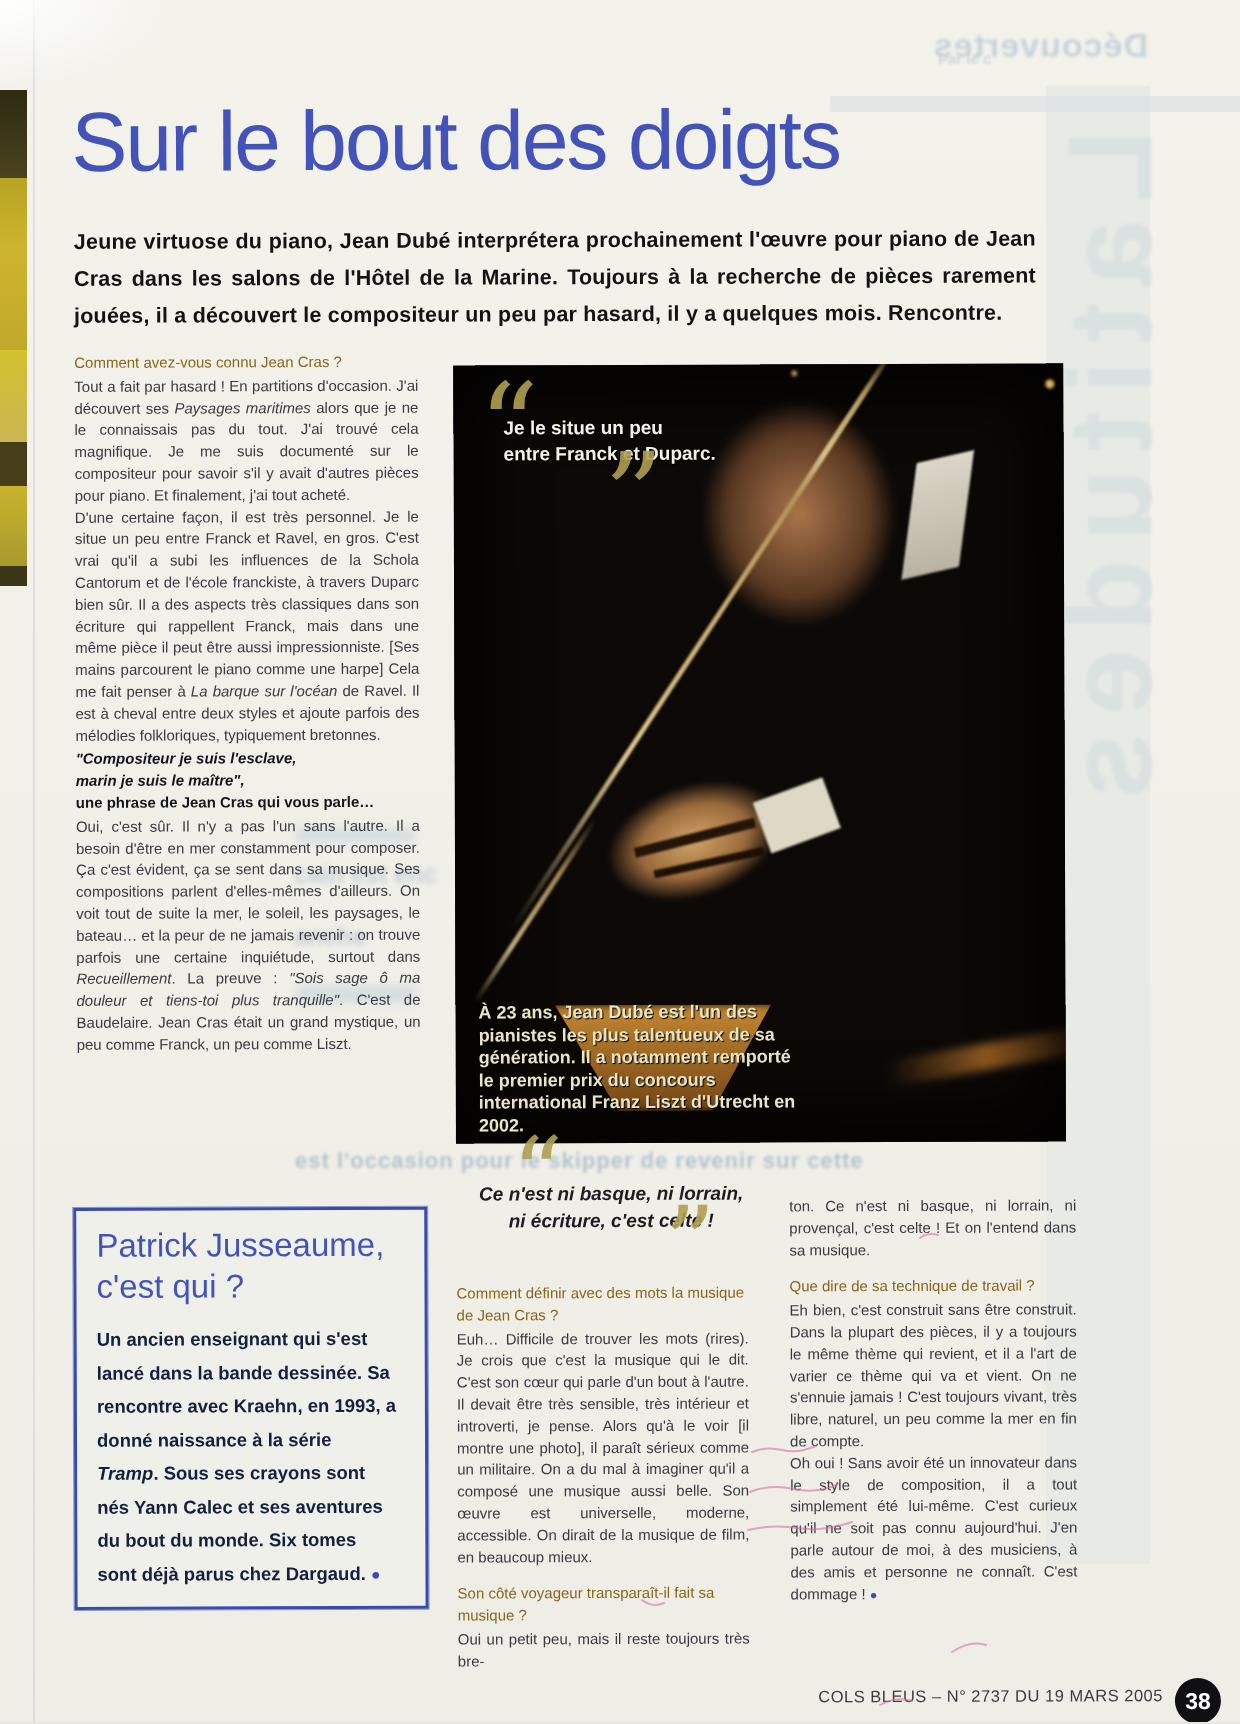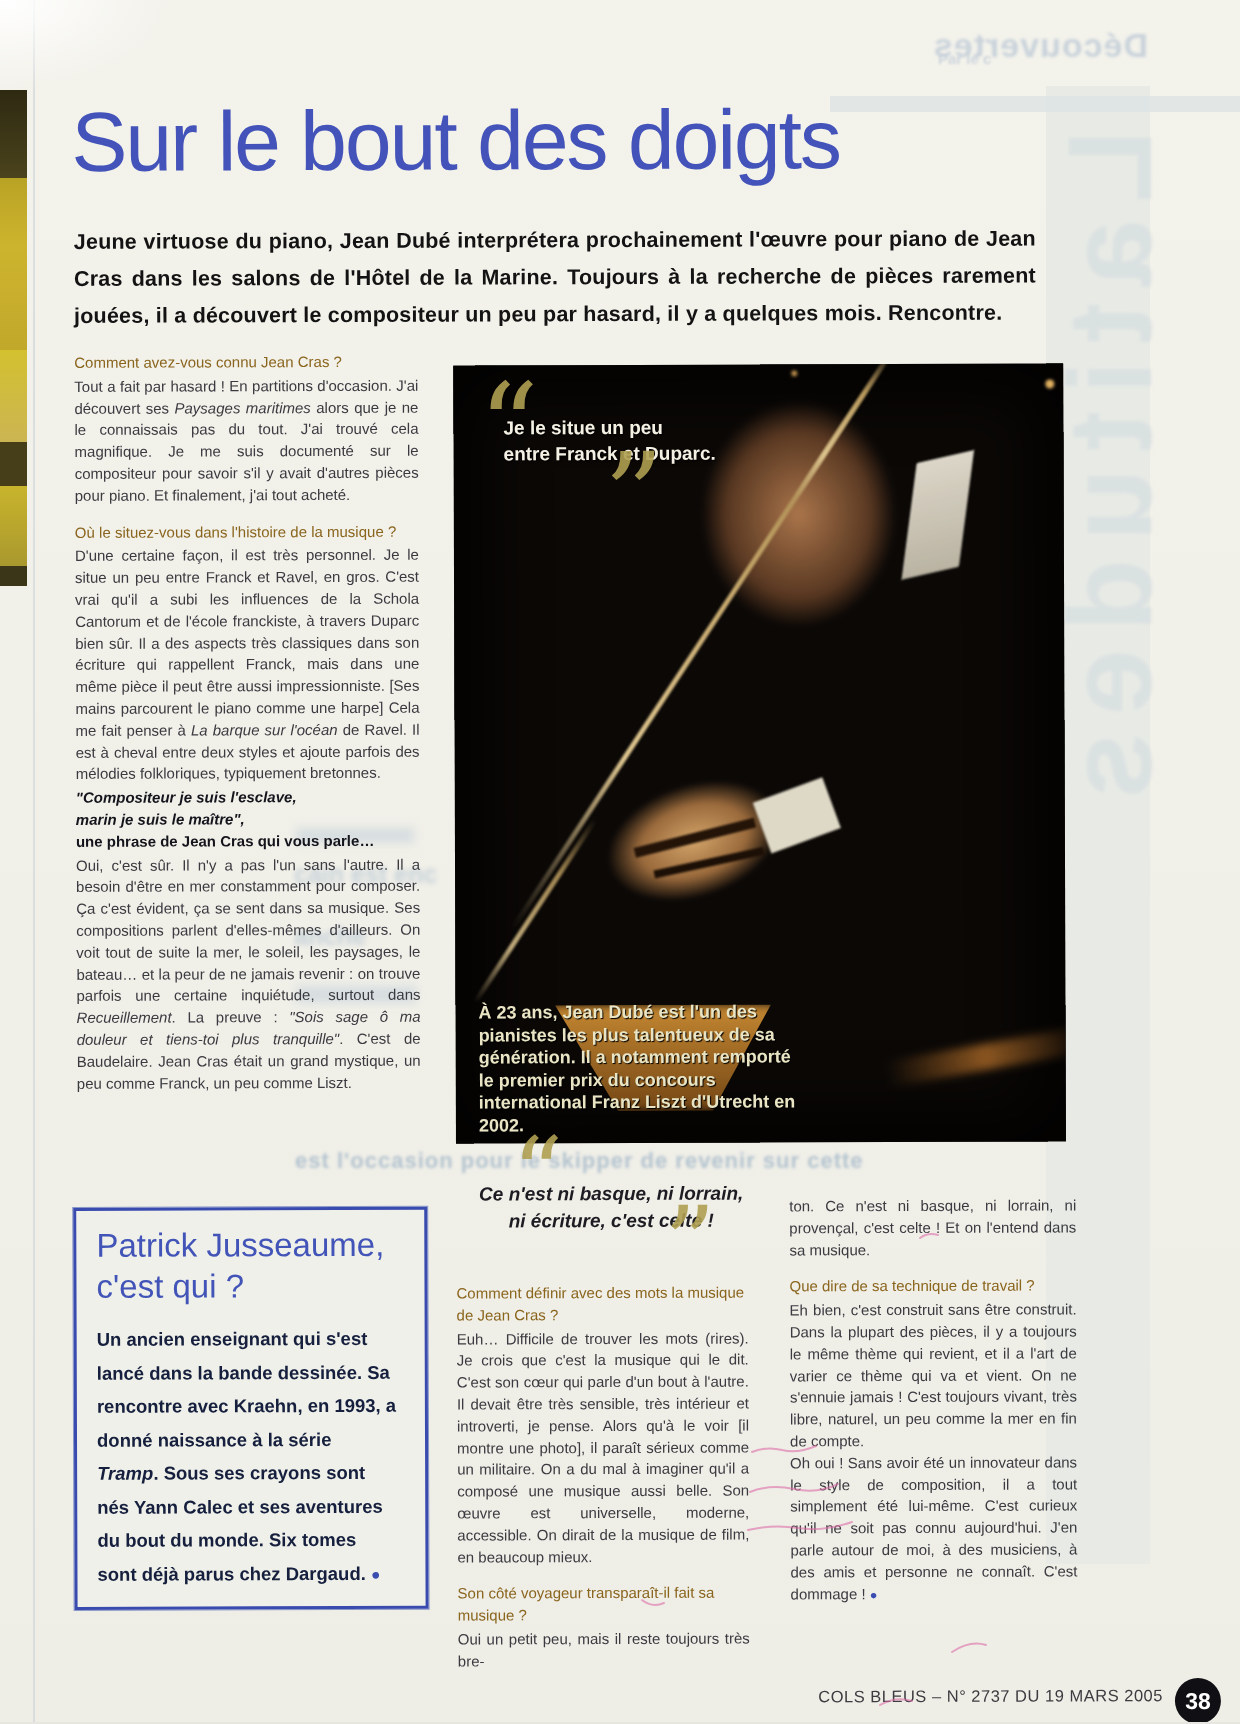--- a/index.html
+++ b/index.html
@@ -142,21 +142,20 @@
   <div class="ghost g-skipper">est l'occasion pour le skipper de revenir sur cette</div>
 
   <div class="tilt">
 
     <div class="headline">Sur le bout des doigts</div>
     <div class="intro">Jeune virtuose du piano, Jean Dubé interprétera prochainement l'œuvre pour piano de Jean Cras dans les salons de l'Hôtel de la Marine. Toujours à la recherche de pièces rarement jouées, il a découvert le compositeur un peu par hasard, il y a quelques mois. Rencontre.</div>
 
     <div class="col col1">
       <div class="q first">Comment avez-vous connu Jean Cras ?</div>
       <div><span>Tout a fait par hasard ! En partitions d'occasion. J'ai découvert ses </span><span class="it">Paysages maritimes</span><span> alors que je ne le connaissais pas du tout. J'ai trouvé cela magnifique. Je me suis documenté sur le compositeur pour savoir s'il y avait d'autres pièces pour piano. Et finalement, j'ai tout acheté.</span></div>
-      <div class="q">Où le situez-vous dans l'histoire de la musique ?</div>
       <div><span>D'une certaine façon, il est très personnel. Je le situe un peu entre Franck et Ravel, en gros. C'est vrai qu'il a subi les influences de la Schola Cantorum et de l'école franckiste, à travers Duparc bien sûr. Il a des aspects très classiques dans son écriture qui rappellent Franck, mais dans une même pièce il peut être aussi impressionniste. [Ses mains parcourent le piano comme une harpe] Cela me fait penser à </span><span class="it">La barque sur l'océan</span><span> de Ravel. Il est à cheval entre deux styles et ajoute parfois des mélodies folkloriques, typiquement bretonnes.</span></div>
       <div class="q-black"><span class="it">"Compositeur je suis l'esclave,</span><br><span class="it">marin je suis le maître",</span><br><span>une phrase de Jean Cras qui vous parle…</span></div>
       <div><span>Oui, c'est sûr. Il n'y a pas l'un sans l'autre. Il a besoin d'être en mer constamment pour composer. Ça c'est évident, ça se sent dans sa musique. Ses compositions parlent d'elles-mêmes d'ailleurs. On voit tout de suite la mer, le soleil, les paysages, le bateau… et la peur de ne jamais revenir : on trouve parfois une certaine inquiétude, surtout dans </span><span class="it">Recueillement</span><span>. La preuve : </span><span class="it">"Sois sage ô ma douleur et tiens-toi plus tranquille"</span><span>. C'est de Baudelaire. Jean Cras était un grand mystique, un peu comme Franck, un peu comme Liszt.</span></div>
     </div>
 
     <div class="photo">
       <div class="ph-face"></div>
       <div class="ph-collar"></div>
       <div class="ph-string st1"></div>
       <div class="ph-string st2"></div>

